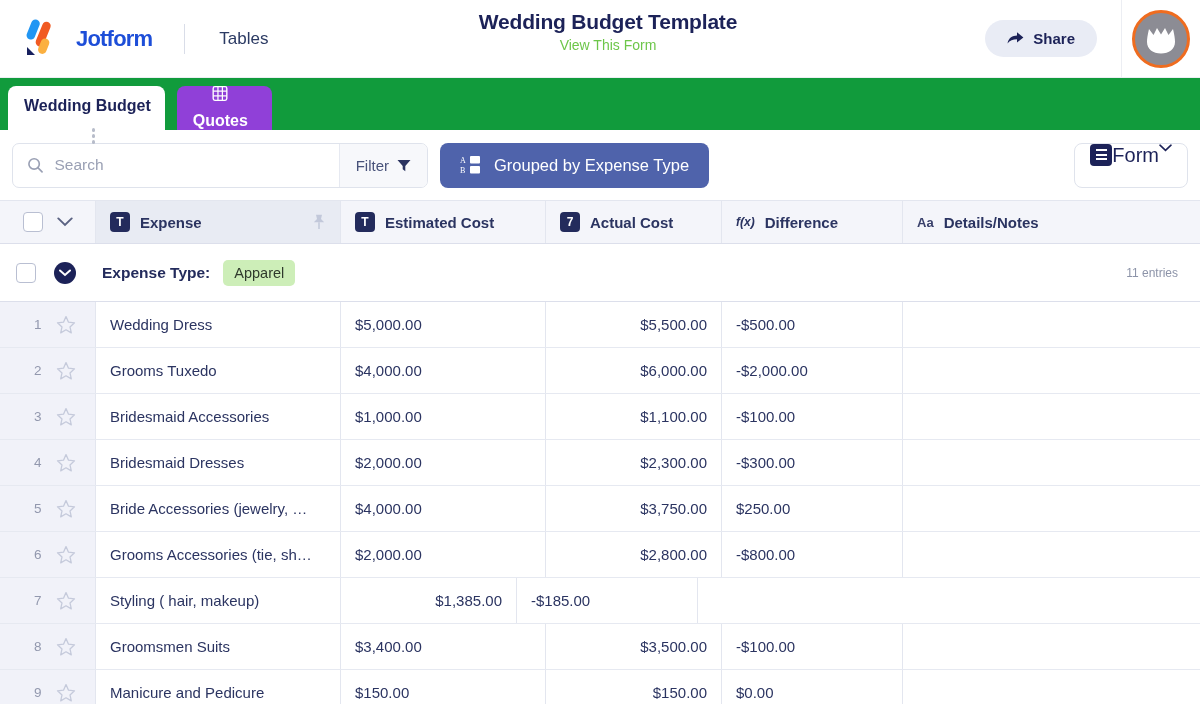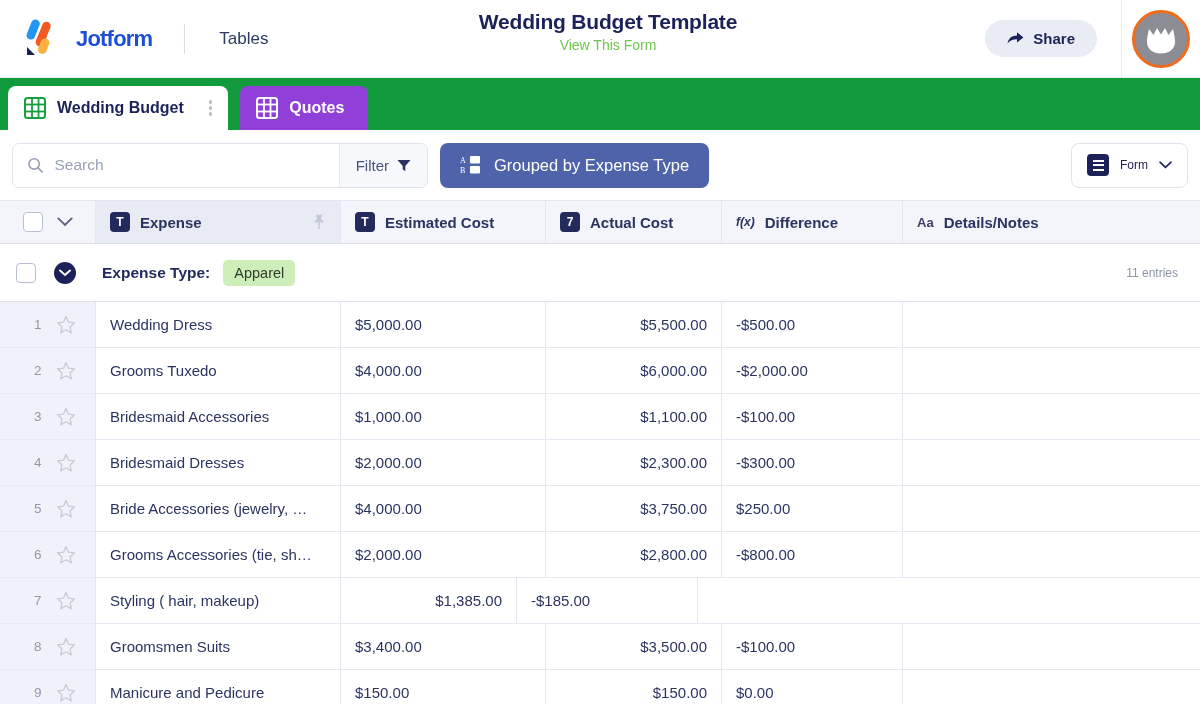--- a/index.html
+++ b/index.html
@@ -72,21 +72,21 @@
 
   
   .tabbar {
     height: 52px; background: #119b3c;
     display: flex; align-items: flex-end; padding-left: 8px;
     position: relative;
   }
   .tab {
     height: 44px; display: flex; align-items: center; gap: 11px;
     padding: 0 14px 0 16px; border-radius: 8px 8px 0 0; cursor: pointer;
-    font-size: 16px; font-weight: bold;
+    font-size: 16px; font-weight: bold; flex-direction: column;
   }
   .tab.active { background: #ffffff; color: #1c2258; }
   .tab.quotes {
     background: #9040d8; color: #ffffff; margin-left: 12px;
     padding-right: 24px;
   }
   .grid-ico { width: 22px; height: 22px; display: block; }
   .tab-dots {
     display: flex; flex-direction: column; gap: 2.5px;
     margin-left: 12px; padding: 2px;
@@ -117,22 +117,22 @@
     font-size: 15px; color: #48527a;
   }
   .groupbtn {
     height: 45px; background: #4f63ab; border-radius: 8px;
     display: flex; align-items: center; gap: 12px; padding: 0 20px;
     color: #ffffff; font-size: 16.5px; cursor: pointer; border: none;
     font-family: "Liberation Sans", sans-serif;
   }
   .formbtn {
     margin-left: auto; height: 45px; border: 1px solid #dfe3ec; border-radius: 8px;
-    display: flex; align-items: center; gap: 11px; padding: 0 15px;
-    background: #fff; cursor: pointer; font-size: 12px; color: #1c2258;
+    display: flex; padding: 0 15px;
+    background: #fff; cursor: pointer; font-size: 20px; color: #1c2258;
     font-family: "Liberation Sans", sans-serif;
   }
   .form-ico {
     width: 22px; height: 22px; border-radius: 4px; background: #1c2258;
     display: flex; flex-direction: column; justify-content: center;
     align-items: center; gap: 2.5px;
   }
   .form-ico i { width: 11px; height: 2px; background: #fff; display: block; }
 
   

